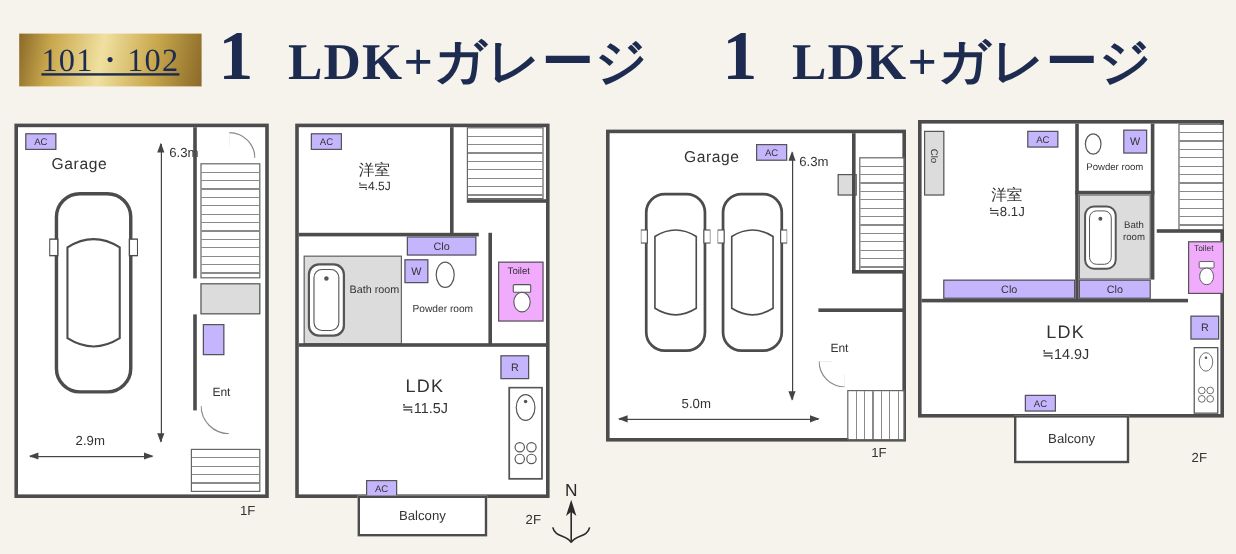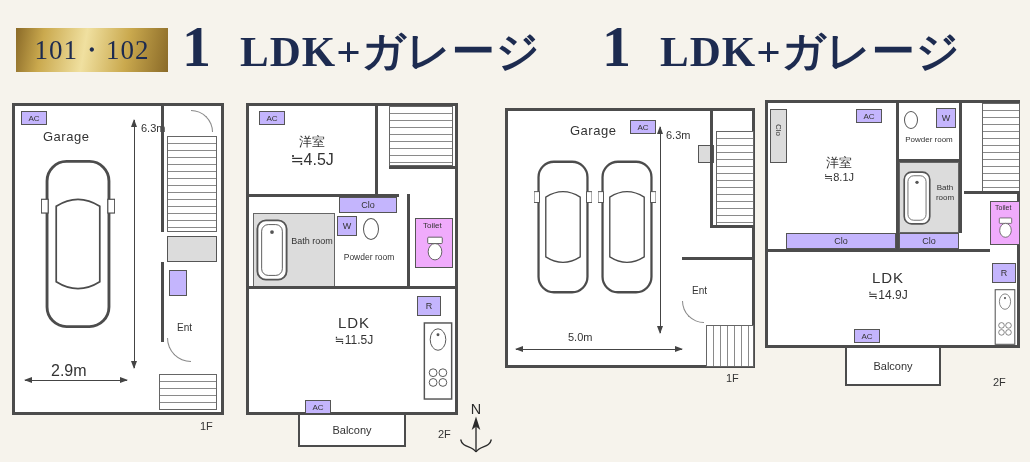--- a/index.html
+++ b/index.html
@@ -2,21 +2,21 @@
 <html><head>
 <meta charset="utf-8">
 <style>
   *{margin:0;padding:0;box-sizing:border-box;}
   html,body{width:1030px;height:462px;}
   body{background:#f6f3ec;font-family:"Liberation Sans","DejaVu Sans",sans-serif;color:#333;}
   .sheet{position:relative;width:1030px;height:462px;background:#f6f3ec;overflow:hidden;}
   .badge{position:absolute;display:flex;align-items:center;justify-content:center;
     font-family:"Liberation Serif","DejaVu Serif",serif;font-size:27px;color:#1d2b50;
     background:linear-gradient(100deg,#8a6a28 0%,#caa94e 18%,#f0e0a0 45%,#caa94e 72%,#8a6a28 100%);
-    letter-spacing:1px;}
+    letter-spacing:1px;text-decoration:underline;}
   .title{position:absolute;display:flex;align-items:baseline;color:#1d2b50;
     font-family:"Liberation Serif","DejaVu Serif",serif;font-weight:bold;}
   .title .big{font-size:58px;line-height:1;}
   .title .rest{font-size:43px;letter-spacing:1px;margin-left:29px;}
   .plan{position:absolute;background:#fff;border:3px solid #4c4c4c;}
   .wall{position:absolute;background:#4c4c4c;}
   .lbl{position:absolute;white-space:nowrap;color:#333;}
   .box{position:absolute;border:1px solid #555;background:#c4b5fd;display:flex;align-items:center;justify-content:center;font-size:8px;color:#333;}
   .box.gray{background:#dcdcdc;}
   .boxframe{position:absolute;border:1px solid #555;background:#f0abfc;}
@@ -67,31 +67,31 @@
       <rect x="0" y="36" width="6" height="12" fill="#fff" stroke="#4c4c4c"></rect>
       <rect x="58" y="36" width="6" height="12" fill="#fff" stroke="#4c4c4c"></rect>
     </svg>
     <div class="wall" style="left:146px;top:0;width:3px;height:126px;"></div>
     <div class="stairs" style="left:152px;top:30px;width:50px;height:96px;"></div>
     <div class="box gray" style="left:152px;top:130px;width:50px;height:26px;"></div>
     <div class="box" style="left:154px;top:164px;width:18px;height:26px;"></div>
     <div class="wall" style="left:146px;top:156px;width:3px;height:80px;"></div>
     <div class="lbl" style="left:162px;top:216px;font-size:10px;">Ent</div>
     <div class="arc bl" style="left:152px;top:232px;width:24px;height:24px;"></div>
-    <div class="lbl" style="left:36px;top:256px;font-size:16px;">2.9m</div>
+    <div class="lbl" style="left:48px;top:256px;font-size:11px;">2.9m</div>
     <div class="hdim" style="left:10px;top:274px;width:102px;"></div>
     <div class="stairs" style="left:144px;top:268px;width:58px;height:36px;"></div>
   </div>
   <div class="floor-lbl" style="left:200px;top:420px;">1F</div>
 
   <div class="plan" style="left:246px;top:103px;width:212px;height:312px;">
     <div class="box" style="left:10px;top:5px;width:26px;height:14px;">AC</div>
     <div class="room-name" style="left:28px;top:28px;width:70px;">
       <div style="font-size:13px;">洋室</div>
-      <div style="font-size:16px;">≒4.5J</div>
+      <div style="font-size:10px;">≒4.5J</div>
     </div>
     <div class="wall" style="left:126px;top:0;width:3px;height:90px;"></div>
     <div class="wall" style="left:0;top:88px;width:150px;height:3px;"></div>
     <div class="stairs" style="left:140px;top:0;width:64px;height:60px;"></div>
     <div class="wall" style="left:140px;top:60px;width:66px;height:3px;"></div>
     <div class="box" style="left:90px;top:91px;width:58px;height:16px;font-size:9px;">Clo</div>
     <div class="graybox" style="left:4px;top:107px;width:82px;height:74px;">
       <svg class="icon-abs" style="left:2px;top:3px;width:32px;height:66px;" viewBox="0 0 34 66">
         <rect x="1.5" y="1.5" width="31" height="63" rx="9" fill="#fff" stroke="#555" stroke-width="2"></rect>
         <rect x="6" y="6" width="22" height="54" rx="7" fill="none" stroke="#555"></rect>

